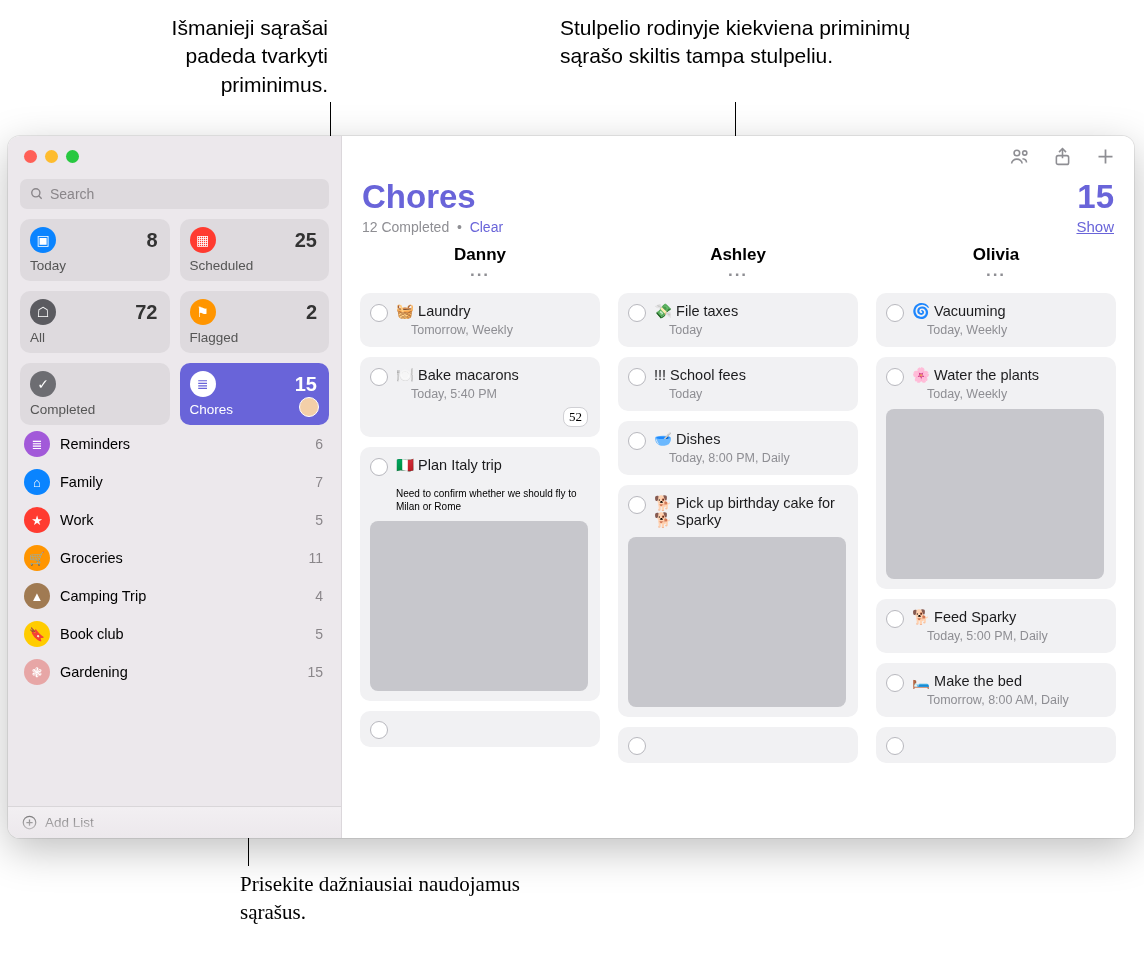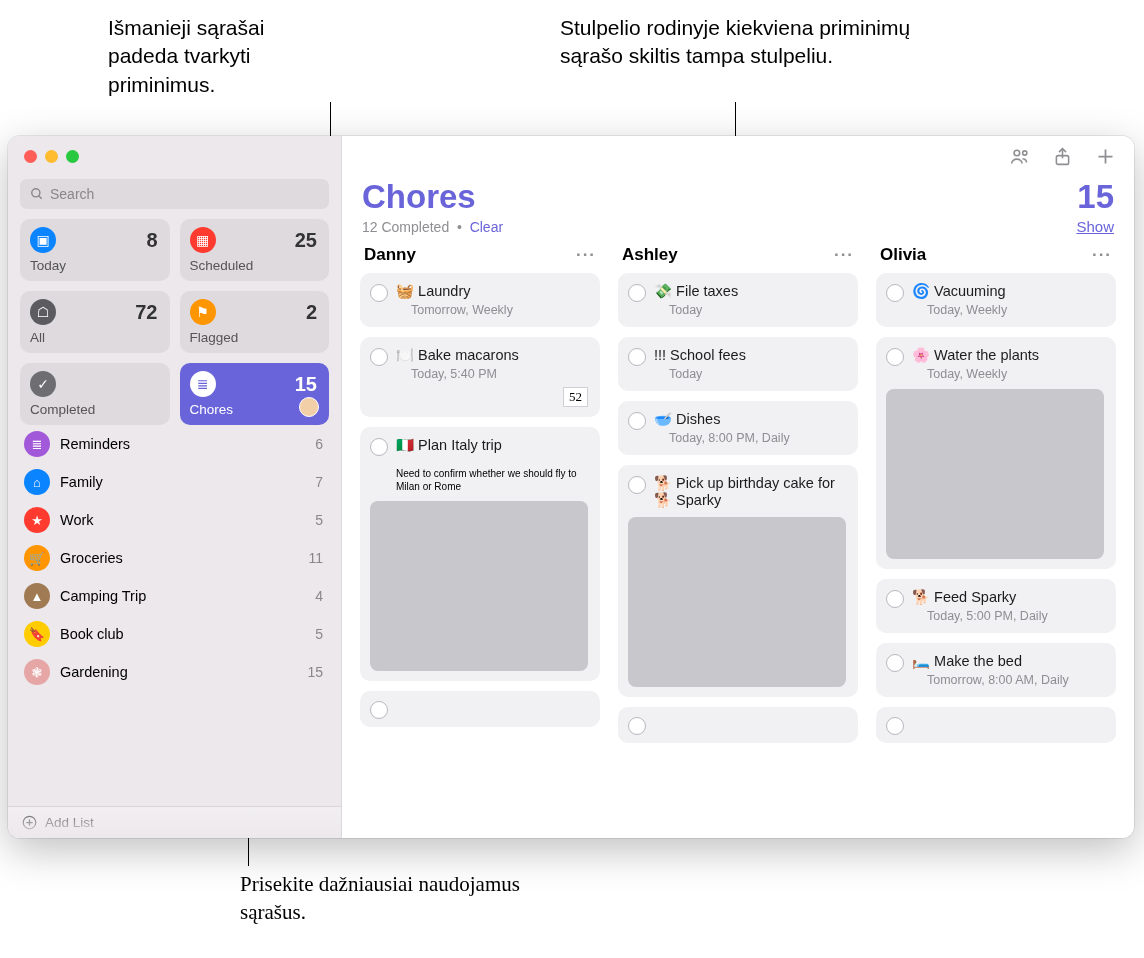--- a/index.html
+++ b/index.html
@@ -128,21 +128,21 @@
   }
   .subhead .clear{color:#6964d9;}
   .subhead .show{color:#6964d9;font-size:15px;text-decoration:underline;}
   .columns{
     display:flex; gap:18px; padding:0 18px 12px 18px;
     overflow:hidden; flex:1;
   }
   .col{flex:1; display:flex;flex-direction:column;min-width:0;}
   .col-head{
     display:flex;justify-content:space-between;align-items:center;
-    font-size:17px;font-weight:700;padding:2px 4px 8px 4px;
+    font-size:17px;font-weight:700;padding:2px 4px 8px 4px;flex-direction:column;
   }
   .col-head .dots{color:#8e8e93;font-weight:700;letter-spacing:1px;}
   .card{
     background:#f1f1f3;border-radius:10px;
     padding:10px 12px 10px 10px;margin-bottom:10px;
     font-size:14.5px;
   }
   .card .top{display:flex;align-items:flex-start;gap:8px;}
   .radio{
     width:18px;height:18px;border:1.6px solid #b8b8be;border-radius:50%;
@@ -151,41 +151,41 @@
   .card .title{font-weight:500;color:#1c1c1e;}
   .card .meta{font-size:12.5px;color:#8e8e93;margin-left:41px;margin-top:1px;}
   .card .note{font-size:10px;color:#000000;margin-left:26px;margin-top:12px;line-height:1.25;}
   .card .photo{
     margin:8px 0 0 0;border-radius:8px;height:170px;
     background:#c7c7cc;
   }
   .badge52{
     display:inline-block;background:#fff;color:#000;
     font-family:Georgia,serif;font-size:13px;
-    border:1px solid #d0d0d4;border-radius:0;padding:1px 5px;
+    border:1px solid #d0d0d4;border-radius:8px;padding:1px 5px;
     float:right;margin-top:6px;margin-right:0;
   }
   .empty-card{
     background:#f1f1f3;border-radius:10px;height:36px;
     display:flex;align-items:center;padding-left:10px;margin-bottom:10px;
   }
   
   .photo-italy{background:linear-gradient(#b8ccd9 25%,#8a8f7a 55%,#2e4f66 90%);}
   .photo-dog{background:radial-gradient(circle at 50% 60%,#f4f4f2 0 22%,#1f1f22 22% 44%,#a43d4b 60%,#0c2a33 95%);}
   .photo-flowers{background:linear-gradient(135deg,#4f7a2a 0 35%,#e9a7c9 50% 70%,#5a8a33 85%);}
   .fade-bottom{
     position:absolute;left:0;bottom:0;width:100%;height:30px;
     background:linear-gradient(to bottom,rgba(236,232,236,0),#ece8ec);
     pointer-events:none;
   }
 </style>
 </head>
 <body>
 
-<div class="callout" style="left:108px;top:14px;width:220px;">Išmanieji sąrašai padeda tvarkyti priminimus.</div>
+<div class="callout" style="left:108px;top:14px;width:220px;text-align:right;">Išmanieji sąrašai padeda tvarkyti priminimus.</div>
 <div class="callout-line" style="left:330px;top:102px;width:1px;height:224px;"></div>
 
 <div class="callout" style="left:560px;top:14px;width:360px;">Stulpelio rodinyje kiekviena priminimų sąrašo skiltis tampa stulpeliu.</div>
 <div class="callout-line" style="left:735px;top:102px;width:1px;height:204px;"></div>
 
 <div class="callout" style="left:240px;top:870px;width:280px;font-family:Liberation Serif, serif;">Prisekite dažniausiai naudojamus sąrašus.</div>
 <div class="callout-line" style="left:248px;top:618px;width:1px;height:248px;"></div>
 
 <div class="window">
 

